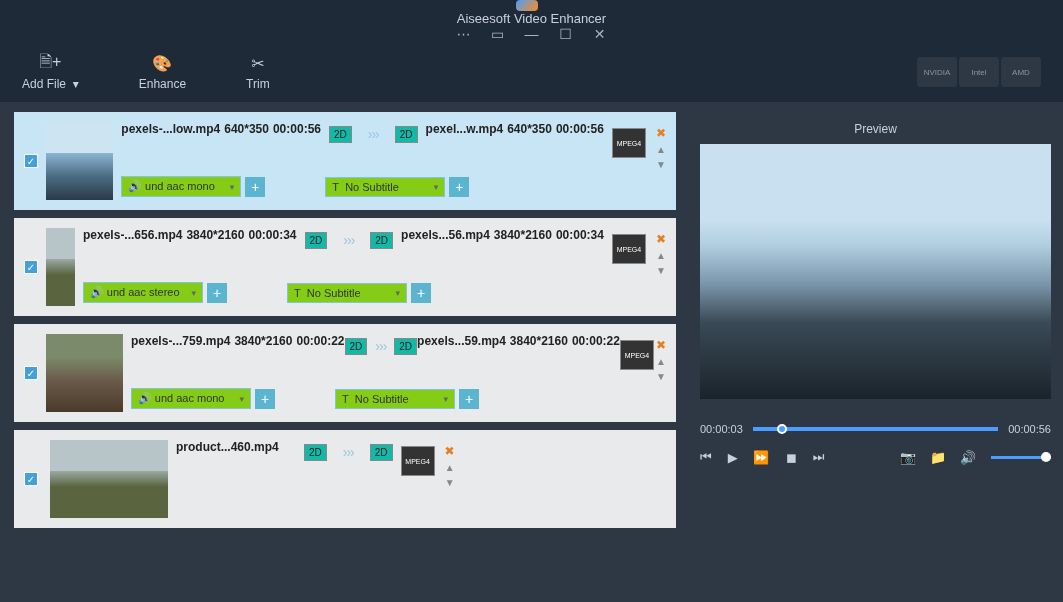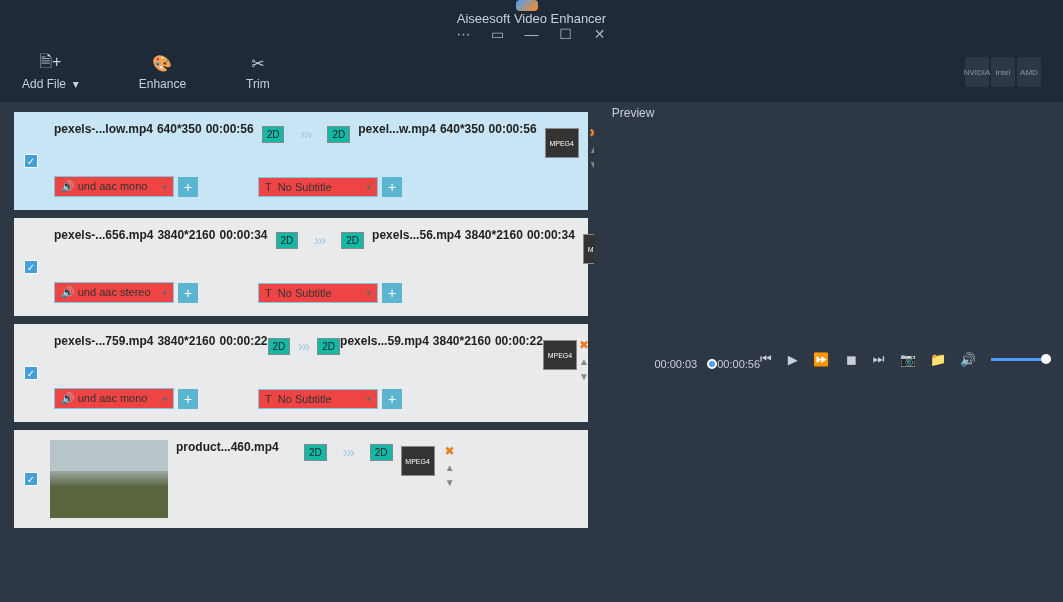--- a/index.html
+++ b/index.html
@@ -6,21 +6,21 @@
 body { background: #1f2a38; color: #fff; width: 1063px; height: 602px; overflow: hidden; }
 .titlebar { height: 42px; display: flex; align-items: center; padding: 0 12px; background: #1f2a38; flex-direction: column; }
 .logo { width: 22px; height: 22px; background: linear-gradient(135deg, #4a9eff, #ff8c1a); border-radius: 4px; margin-right: 10px; }
 .title { font-size: 13px; color: #c8d0db; flex: 1; }
 .titlebar-btns { display: flex; gap: 18px; align-items: center; }
 .titlebar-btn { width: 16px; height: 16px; cursor: pointer; color: #a8b2c0; font-size: 14px; text-align: center; }
 .toolbar { height: 60px; display: flex; align-items: center; padding: 0 22px; background: #1f2a38; gap: 60px; }
 .tool-item { display: flex; flex-direction: column; align-items: center; gap: 4px; cursor: pointer; color: #c8d0db; font-size: 12px; }
 .tool-icon { height: 20px; font-size: 16px; display: flex; align-items: center; }
 .gpu-badges { margin-left: auto; display: flex; gap: 2px; }
-.gpu-badge { width: 24px; height: 30px; background: #2e3844; border-radius: 3px; display: flex; flex-direction: column; align-items: center; justify-content: center; font-size: 8px; color: #8a94a5; }
+.gpu-badge { width: 40px; height: 30px; background: #2e3844; border-radius: 3px; display: flex; flex-direction: column; align-items: center; justify-content: center; font-size: 8px; color: #8a94a5; }
 .main { display: flex; height: 500px; }
 .list-panel { width: 688px; background: #2e3844; display: flex; flex-direction: column; padding: 10px 6px 0 14px; overflow: hidden; }
 .file-list { flex: 1; overflow-y: auto; padding-right: 6px; }
 .file-row { background: #e8eaec; margin-bottom: 8px; padding: 10px; display: flex; gap: 8px; position: relative; }
 .file-row.selected { background: #c8e5f5; }
 .chk-col { display: flex; align-items: center; width: 18px; }
 .chk { width: 14px; height: 14px; background: #46a0d8; border: 1px solid #fff; display: flex; align-items: center; justify-content: center; color: #fff; font-size: 10px; }
 .thumb { width: 118px; height: 78px; background: #556; background-size: cover; background-position: center; }
 .thumb.snow { background: linear-gradient(#cde5f2 40%, #8ab5d0 40%, #4a6b82 70%, #2a3a48); }
 .thumb.field { background: linear-gradient(#b8c5c8 40%, #9aa8a0 40%, #5a6540 60%); }
@@ -29,24 +29,24 @@
 .info-col { display: flex; gap: 4px; min-width: 120px; font-weight: bold; }
 .info-name { white-space: nowrap; }
 .badge2d { display: inline-block; padding: 2px 4px; background: #14b8a6; border: 1px solid #888; font-size: 10px; color: #222; }
 .arrows { color: #9bc5e0; font-size: 14px; letter-spacing: -1px; padding: 0 8px; align-self: flex-start; margin-top: 4px; }
 .format-icon { width: 34px; height: 30px; background: #333; border: 1px solid #888; display: flex; flex-direction: column; align-items: center; justify-content: center; font-size: 7px; color: #fff; position: relative; align-self: flex-start; margin-top: 6px; }
 .row-ctrls { display: flex; flex-direction: column; gap: 4px; align-items: center; margin-left: 2px; margin-top: 4px; }
 .row-close { color: #e67e22; font-size: 12px; cursor: pointer; }
 .row-arrow { color: #888; font-size: 10px; cursor: pointer; }
 .dropdowns { display: flex; gap: 60px; margin-top: 6px; }
 .dd { display: flex; align-items: center; gap: 4px; }
-.dd-sel { background: #ef4444; border: 1px solid #7fc5e0; padding: 3px 6px; font-size: 11px; color: #333; min-width: 120px; display: flex; align-items: center; gap: 6px; }
+.dd-sel { background: #84cc16; border: 1px solid #7fc5e0; padding: 3px 6px; font-size: 11px; color: #333; min-width: 120px; display: flex; align-items: center; gap: 6px; }
 .dd-sel::after { content: "▾"; margin-left: auto; color: #666; font-size: 9px; }
 .dd-plus { width: 20px; height: 20px; background: #5bb5d0; color: #fff; display: flex; align-items: center; justify-content: center; font-size: 14px; cursor: pointer; }
-.preview-panel { flex: 1; background: #2e3844; display: flex; flex-direction: row; padding: 0 12px; }
+.preview-panel { flex: 1; background: #2e3844; display: flex; flex-direction: column; padding: 16px 12px; text-align: center; }
 .preview-title { font-size: 12px; color: #c8d0db; padding: 4px 0 8px; }
 .preview-video { width: 100%; height: 255px; background: #000; display: flex; align-items: stretch; }
 .preview-img { flex: 1; background: linear-gradient(#c8e0ef 30%, #b0cddf 40%, #7a95aa 55%, #3a4a56 70%, #1a232b); }
 .time-row { display: flex; align-items: center; gap: 10px; margin-top: 24px; font-size: 11px; color: #c8d0db; }
 .seek { flex: 1; height: 4px; background: #4a9eff; position: relative; }
 .seek::before { content: ""; position: absolute; left: 0; width: 10%; height: 100%; background: #4a9eff; }
 .seek-thumb { position: absolute; left: 10%; top: -3px; width: 10px; height: 10px; background: #4a9eff; border: 2px solid #fff; border-radius: 50%; }
 .play-ctrls { display: flex; gap: 16px; align-items: center; margin-top: 14px; font-size: 13px; color: #c8d0db; }
 .play-ctrls .grp2 { margin-left: auto; display: flex; gap: 14px; align-items: center; }
 .vol-slider { width: 60px; height: 3px; background: #4a9eff; position: relative; }

